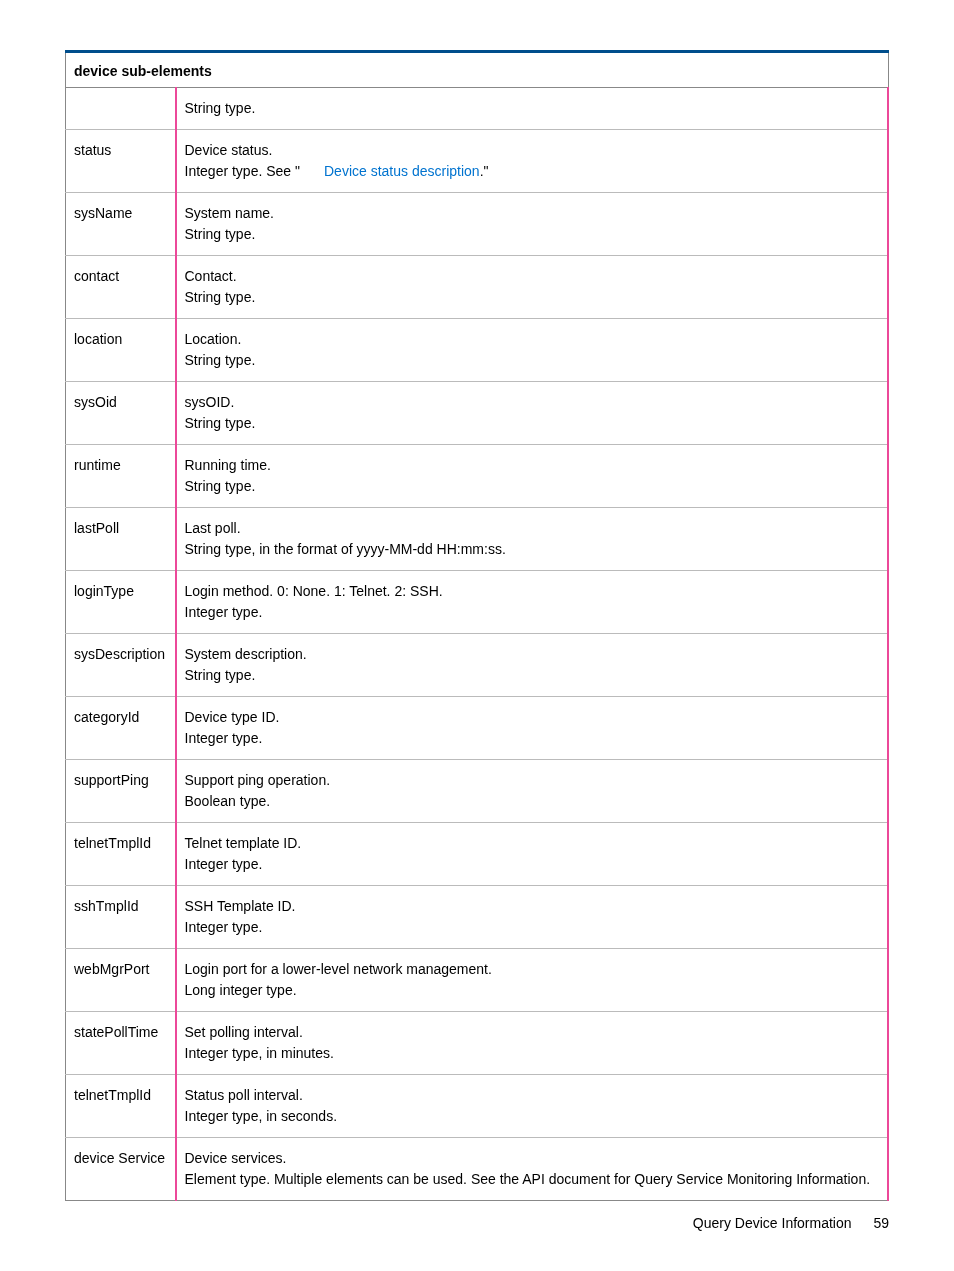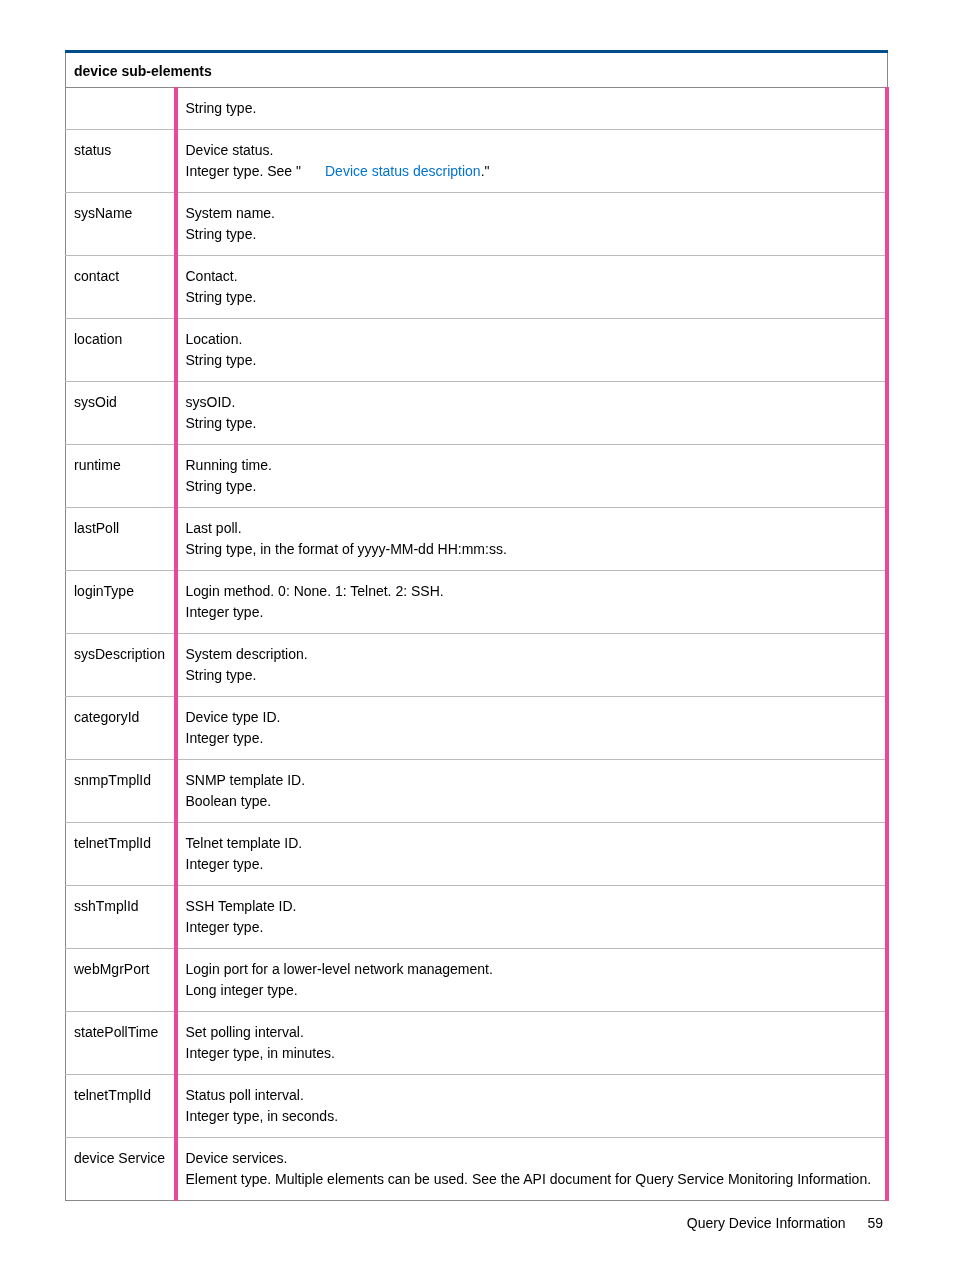--- a/index.html
+++ b/index.html
@@ -25,21 +25,21 @@
       text-align: left;
       font-weight: bold;
       padding: 10px 8px 8px 8px;
       border-left: 1px solid #888;
       border-right: 1px solid #888;
       border-bottom: 1px solid #888;
       font-size: 14px;
     }
     table.main td {
       border-left: 1px solid #888;
-      border-right: 4px solid #ec4899;
+      border-right: 2px solid #ec4899;
       border-bottom: 1px solid #bbb;
       padding: 10px 8px;
       vertical-align: top;
       font-size: 14px;
       line-height: 1.5;
     }
     table.main tr:last-child td {
       border-bottom: 1px solid #888;
       margin-top: 24px;
     }
@@ -49,21 +49,21 @@
     .link {
       color: #0073cf;
       padding-left: 24px;
     }
     .footer {
       text-align: right;
       padding: 20px 65px 30px 0;
       font-size: 14px;
       position: absolute;
       bottom: 10px;
-      right: 6px;
+      right: 0;
     }
     .footer-title { margin-right: 18px; }
   </style>
 </head>
 <body>
 
 <div class="page">
   <table class="main">
     <thead>
       <tr>
@@ -141,23 +141,23 @@
           </td>
         </tr>
         <tr>
           <td class="col-name">categoryId</td>
           <td>
             <div>Device type ID.</div>
             <div>Integer type.</div>
           </td>
         </tr>
         <tr>
-          <td class="col-name">snmpTmplId</td>
-          <td>
-            <div>SNMP template ID.</div>
+          <td class="col-name">supportPing</td>
+          <td>
+            <div>Support ping operation.</div>
             <div>Boolean type.</div>
           </td>
         </tr>
         <tr>
           <td class="col-name">telnetTmplId</td>
           <td>
             <div>Telnet template ID.</div>
             <div>Integer type.</div>
           </td>
         </tr>

